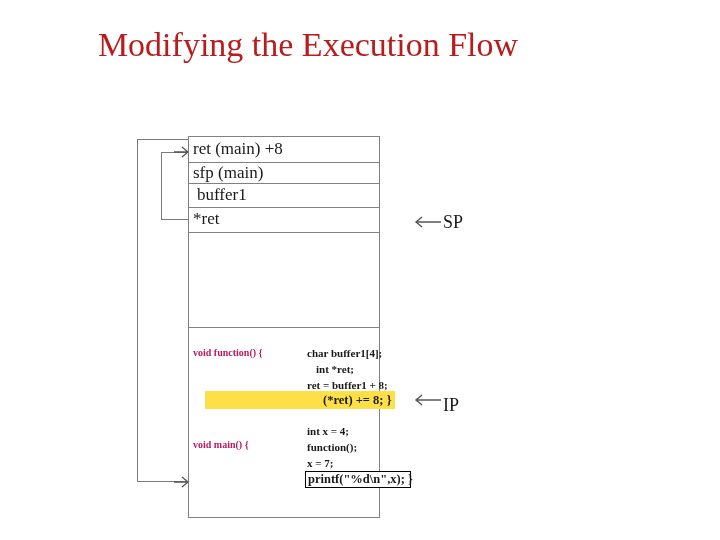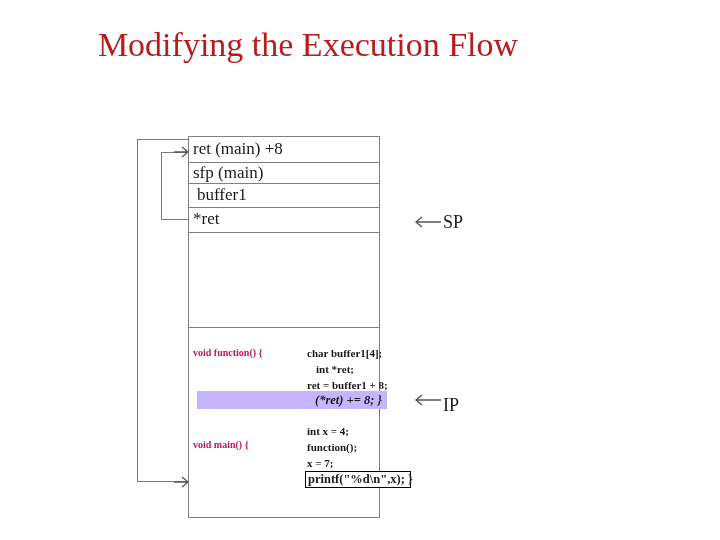--- a/index.html
+++ b/index.html
@@ -81,25 +81,24 @@
     font-size: 11px;
     line-height: 16px;
     font-weight: bold;
     color: #1a1a1a;
     white-space: nowrap;
   }
 
   
   #ip-highlight {
     position: absolute;
-    left: 8px;
+    left: 16px;
     width: 100%;
     height: 18px;
-    background: #c4b5fd;
-    font-style: italic;
+    background: #fde047;
   }
   #ip-highlight-text {
     position: absolute;
     left: 118px;
     top: 1px;
     font-family: "Liberation Serif", serif;
     font-size: 12.5px;
     line-height: 16px;
     font-weight: bold;
     color: #1a1a1a;

